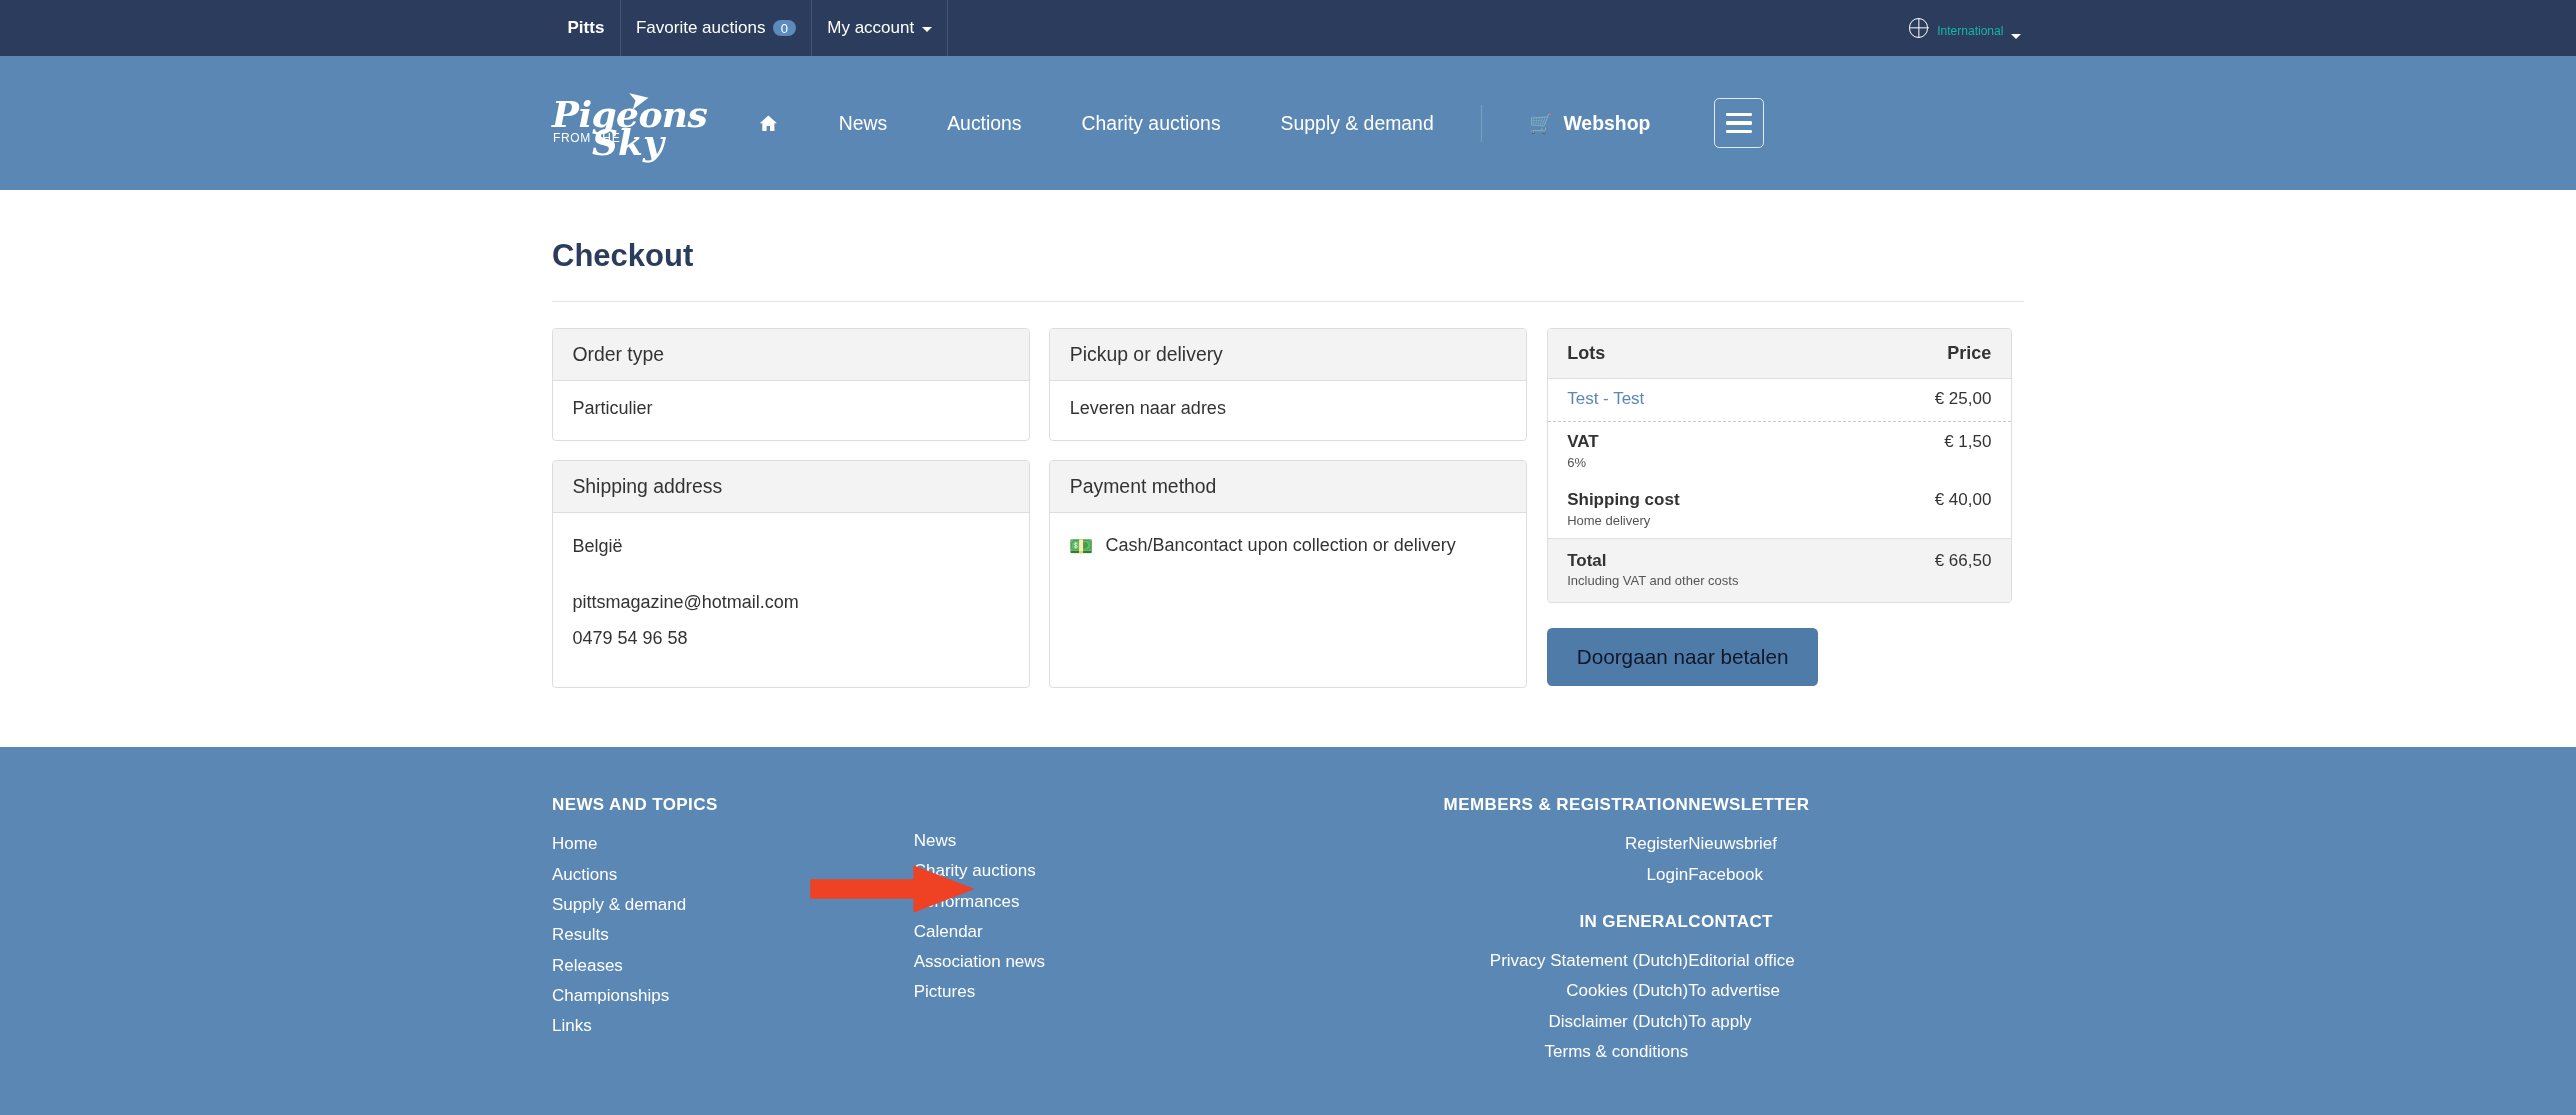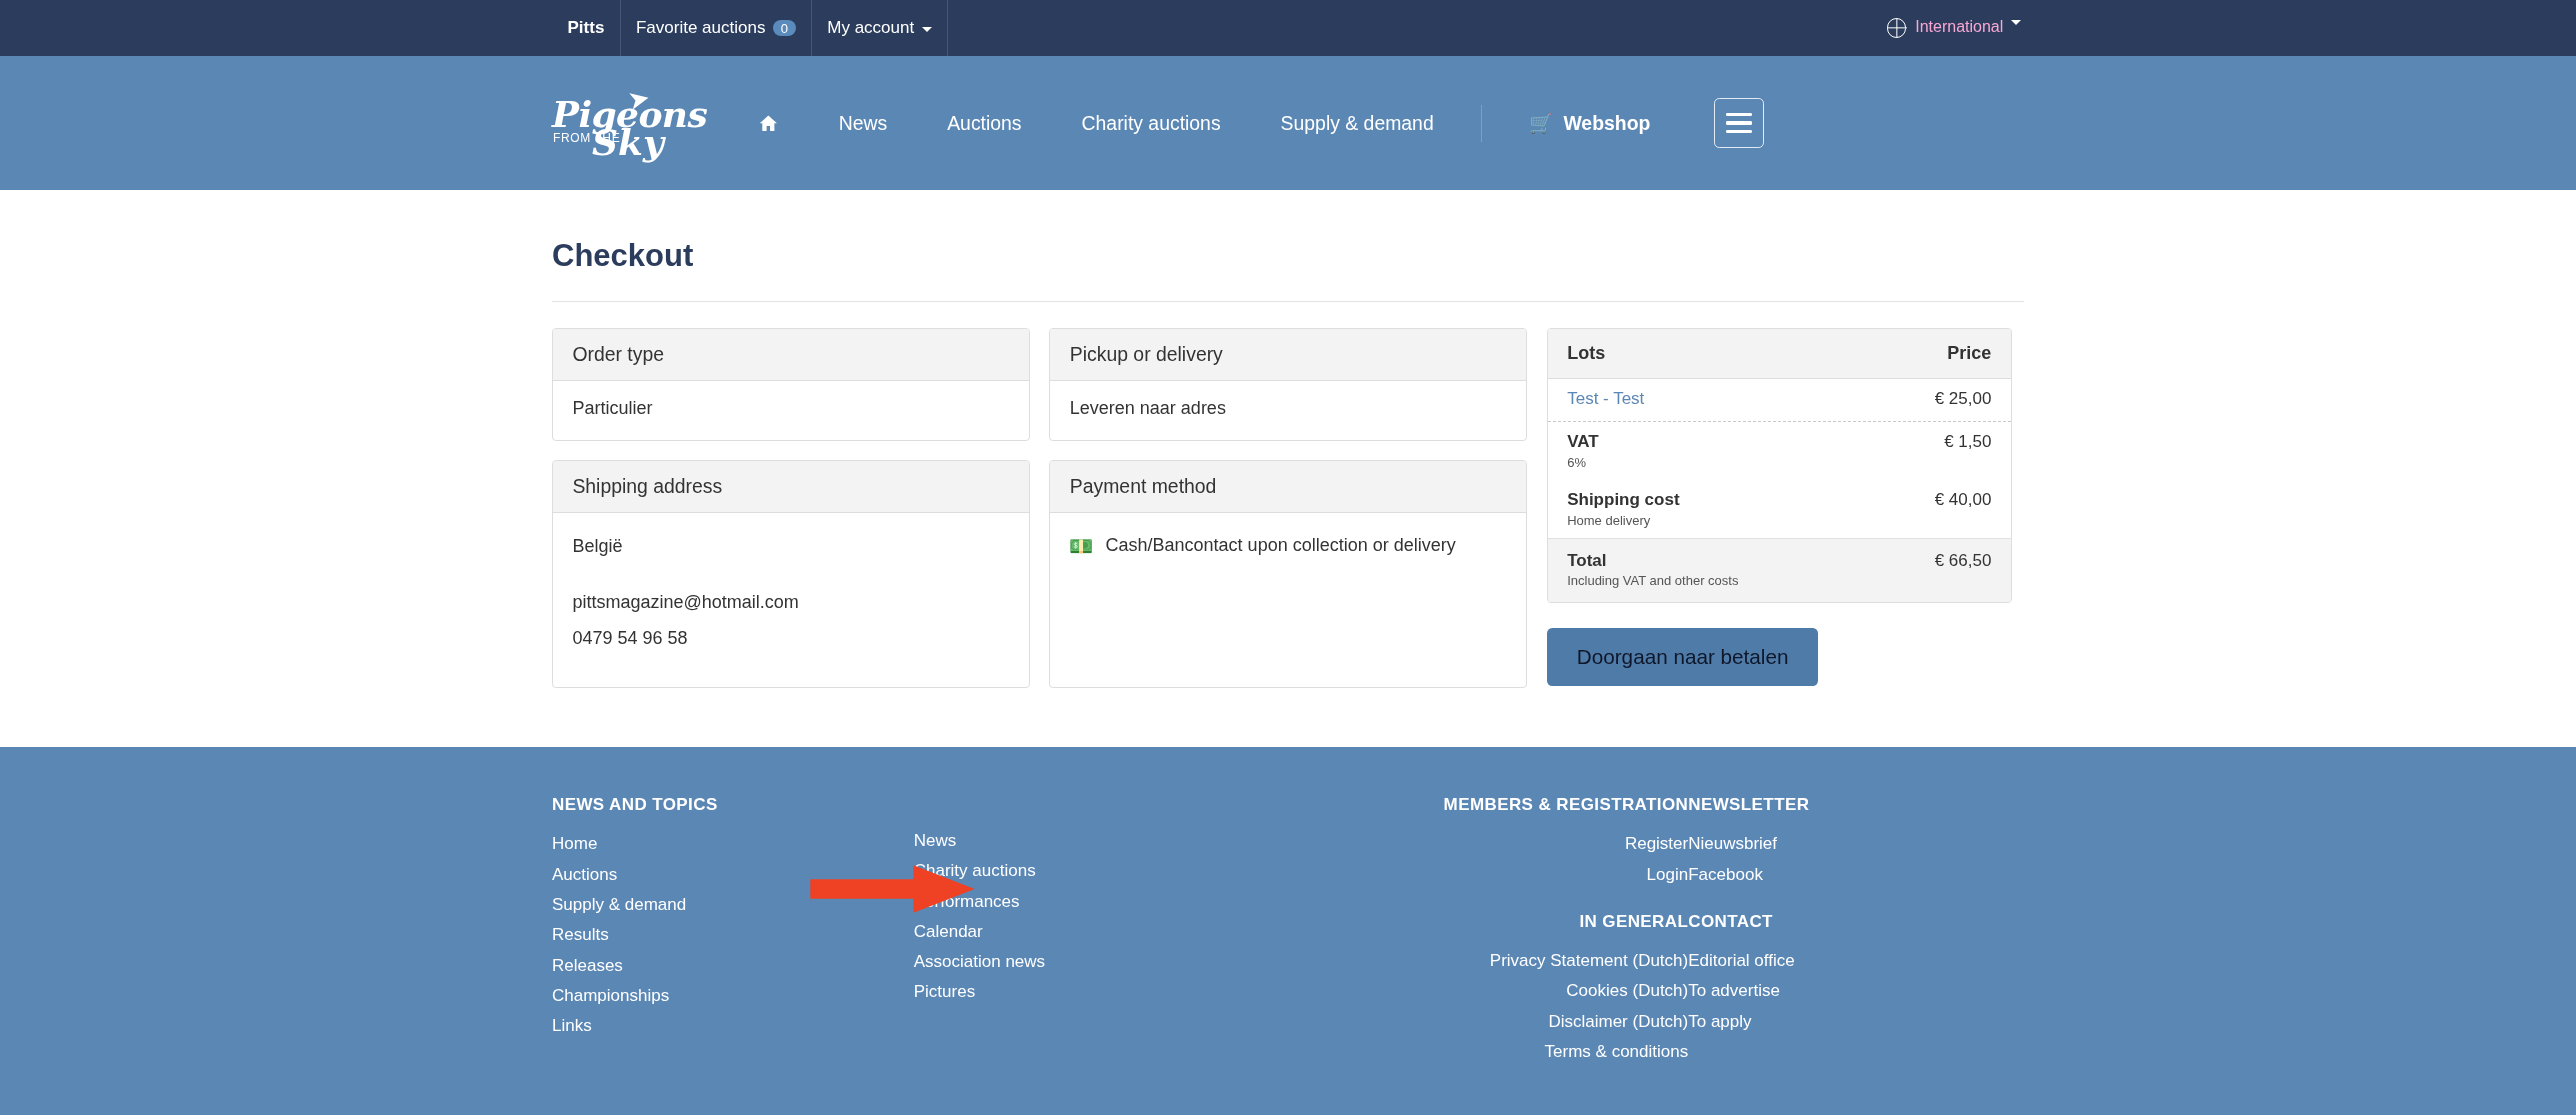--- a/index.html
+++ b/index.html
@@ -79,23 +79,23 @@
     background: #2b3c5c;
     border: 0.6px solid #9aa3b2;
     border-left: none;
     display: flex; align-items: center; justify-content: center;
     cursor: pointer;
   }
   .topbar-right {
     position: absolute;
     right: 555px;
     display: flex;
-    align-items: flex-start;
-    color: #f9a8d4;
-    font-size: 16px;
+    align-items: flex-end;
+    color: #14b8a6;
+    font-size: 12px;
   }
   .globe {
     width: 19.4px; height: 19.4px;
     border: 1.3px solid #fff;
     border-radius: 50%;
     margin-right: 9px;
     position: relative;
   }
   .globe:before {
     content: "";

